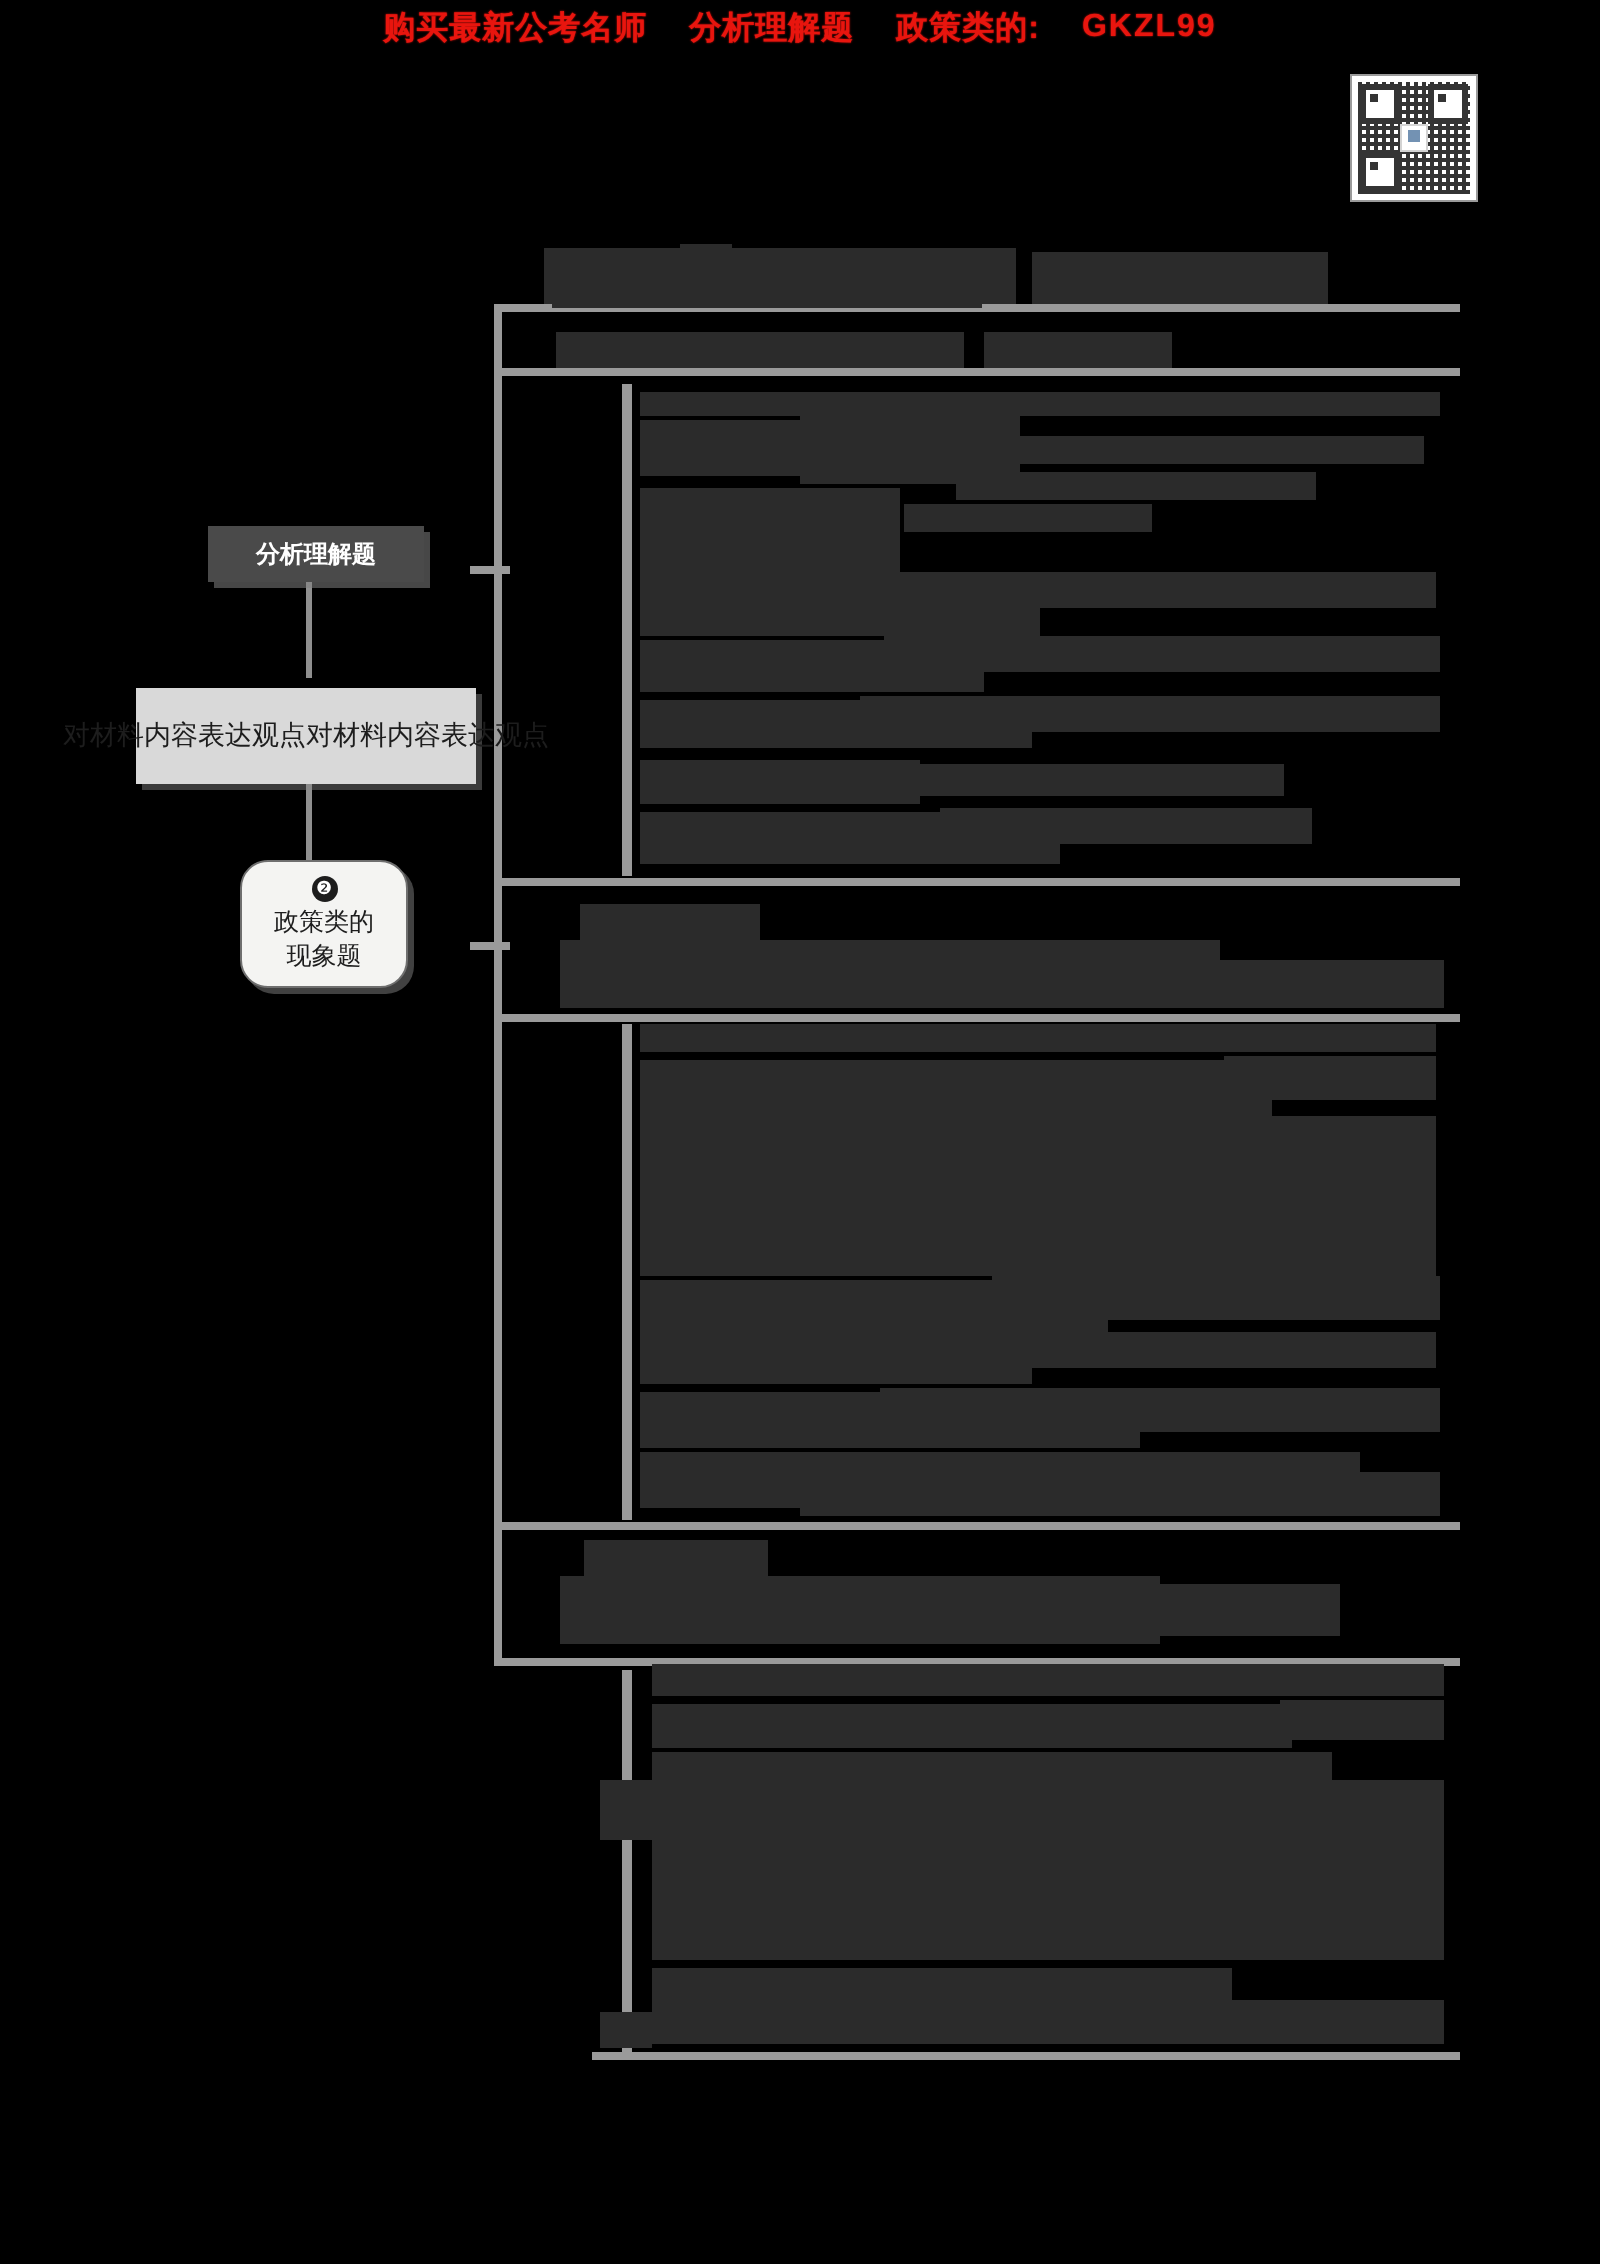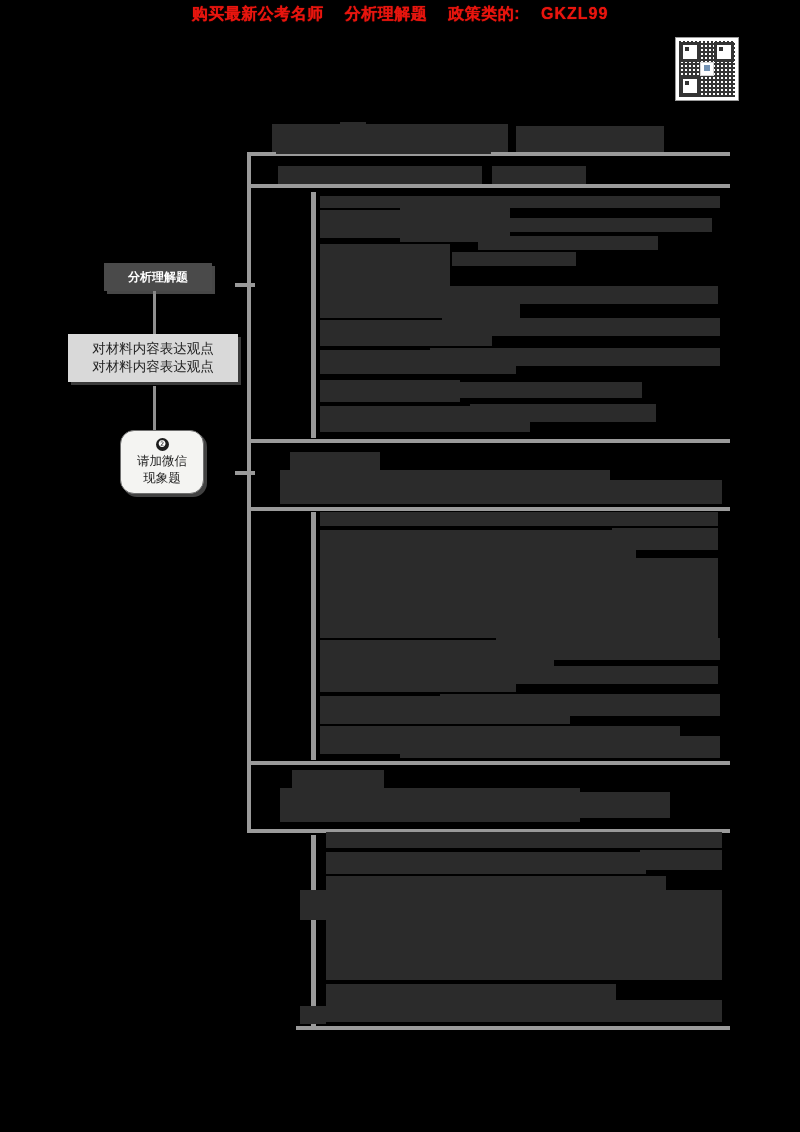--- a/index.html
+++ b/index.html
@@ -54,23 +54,23 @@
   .rb{position:absolute;background:#2b2b2b;}
 
   
   .node-title{
     position:absolute;left:104px;top:263px;width:108px;height:28px;
     background:#4a4a4a;color:#fff;font-weight:bold;font-size:12px;
     display:flex;align-items:center;justify-content:center;
     box-shadow:3px 3px 0 rgba(130,130,130,.55);
   }
   .node-desc{
-    position:absolute;left:68px;top:334px;width:170px;height:48px;
+    position:absolute;left:68px;top:344px;width:170px;height:48px;
     background:#d9d9d9;color:#1d1d1d;font-size:13.5px;line-height:1.35;
-    display:flex;flex-direction:column;align-items:center;justify-content:center;
+    display:flex;flex-direction:row;align-items:center;justify-content:center;
     box-shadow:3px 3px 0 rgba(130,130,130,.45);
   }
   .node-desc span{display:block;white-space:nowrap;}
   .node-round{
     position:absolute;left:120px;top:430px;width:82px;height:62px;
     background:#f4f4f2;border:1.5px solid #6f6f6f;border-radius:14px;
     color:#1d1d1d;font-size:12.5px;line-height:1.3;
     display:flex;flex-direction:column;align-items:center;justify-content:center;
     box-shadow:3px 3px 0 rgba(130,130,130,.5);
   }
@@ -193,17 +193,17 @@
     <span>分析理解题</span>
   </div>
 
   <div class="node-desc">
     <span>对材料内容表达观点</span>
     <span>对材料内容表达观点</span>
   </div>
 
   <div class="node-round">
     <span class="badge">❷</span>
-    <span>请加微信</span>
+    <span>政策类的</span>
     <span>现象题</span>
   </div>
 
 </div>
 
 </body></html>

